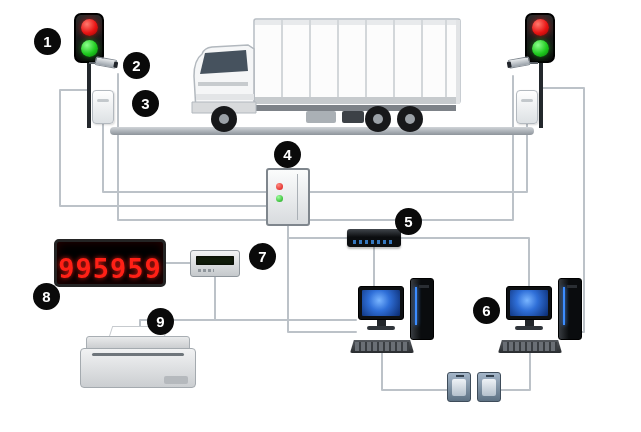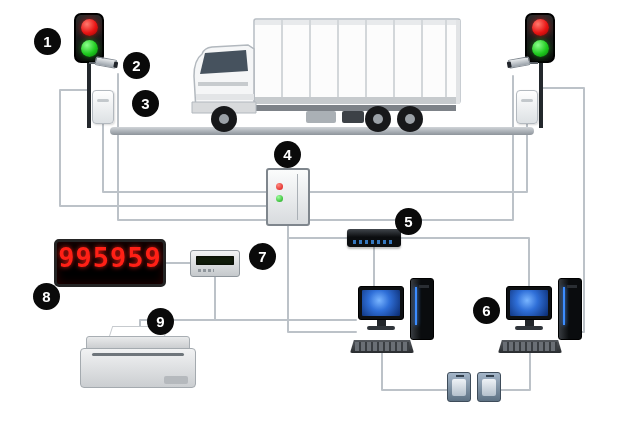--- a/index.html
+++ b/index.html
@@ -49,21 +49,21 @@
 
   
   .switch { position:absolute; left:347px; top:229px; width:54px; height:18px; z-index:3;
             background:linear-gradient(#41464c,#0b0d0f 45%); border-radius:3px; box-shadow:0 2px 2px rgba(0,0,0,.25); }
   .switch::after { content:""; position:absolute; left:6px; right:6px; bottom:3px; height:4px;
             background:repeating-linear-gradient(90deg,#3d8add 0 3px, transparent 3px 6px); opacity:.85; }
 
   
   .led { position:absolute; left:54px; top:239px; width:112px; height:48px; z-index:3;
          background:#000; border:3px solid #242424; border-radius:5px; display:flex;
-         align-items:flex-start; justify-content:center; box-shadow:inset 0 0 10px #2a0000; }
+         align-items:flex-end; justify-content:center; box-shadow:inset 0 0 10px #2a0000; }
   .led span { font-family:"DejaVu Sans Mono", monospace; font-weight:bold; font-size:27px;
          color:#ff2016; text-shadow:0 0 5px rgba(255,32,22,.9); letter-spacing:1px; }
 
   
   .indicator { position:absolute; left:190px; top:250px; width:50px; height:27px; z-index:3;
          background:linear-gradient(#f2f3f4,#c5c9cc); border:1px solid #8f969c; border-radius:3px; }
   .indicator::before { content:""; position:absolute; left:5px; top:5px; right:5px; height:9px;
          background:#101b0a; border-radius:1px; box-shadow:inset 0 0 3px #000; }
   .indicator::after { content:""; position:absolute; left:7px; bottom:4px; width:16px; height:3px;
          background:repeating-linear-gradient(90deg,#8f969c 0 3px, transparent 3px 5px); }

